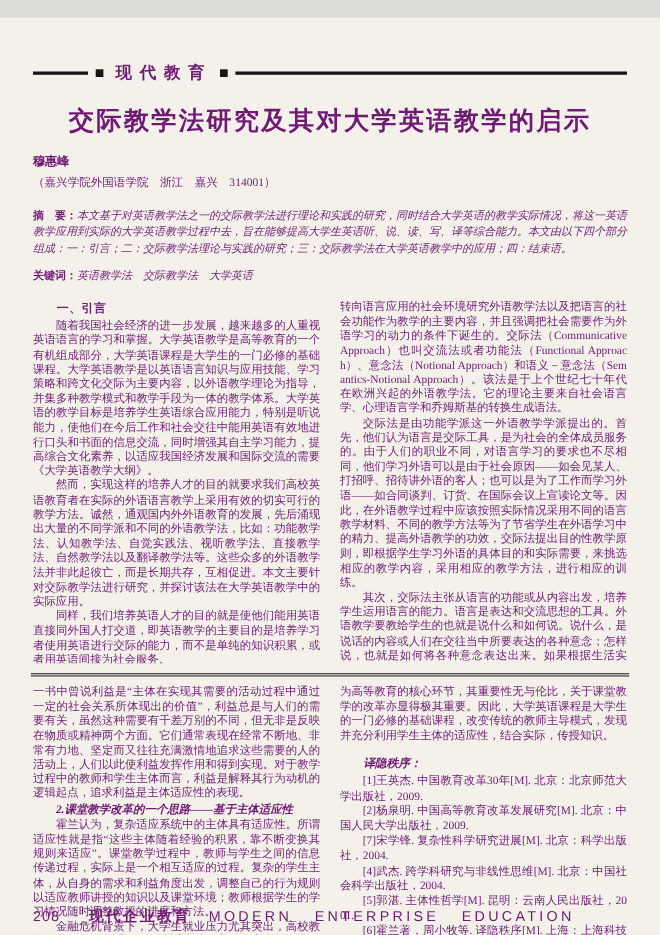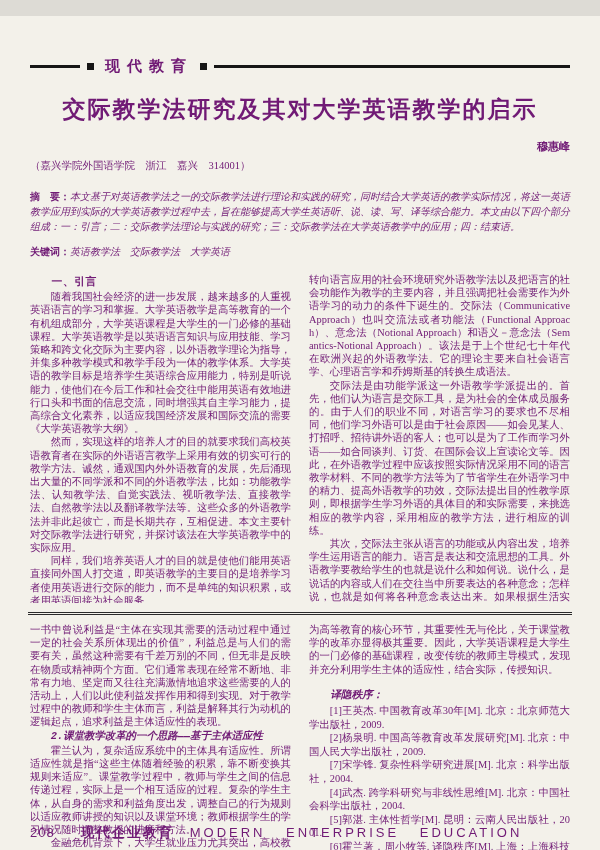--- a/index.html
+++ b/index.html
@@ -24,39 +24,39 @@
     font-weight:bold;font-size:15px;letter-spacing:7px;
     font-family:"Liberation Sans","DejaVu Sans",sans-serif;
     white-space:nowrap;padding-left:4px;
   }
   
   .title{
     text-align:center;font-size:23px;font-weight:bold;letter-spacing:2px;
     font-family:"Liberation Sans","DejaVu Sans",sans-serif;
     margin:6px 0 14px 0;
   }
-  .author{text-align:right;font-size:11px;font-weight:bold;margin-bottom:5px;}
+  .author{text-align:left;font-size:11px;font-weight:bold;margin-bottom:5px;}
   .affil{text-align:left;font-size:10.5px;margin-bottom:16px;}
   
   .abstract{font-size:10px;line-height:15px;font-style:italic;text-align:justify;word-break:break-all;}
   .abstract b{font-style:normal;font-weight:bold;font-family:Liberation Serif, serif;}
   .kw{font-size:10px;line-height:15px;font-style:italic;margin-top:2px;}
   .kw b{font-style:normal;font-weight:bold;}
   
   .cols{display:flex;gap:18px;margin-top:14px;}
   .col{width:261px;font-size:10.4px;line-height:13.2px;text-align:justify;word-break:break-all;}
   .cols.upper{height:330px;overflow:hidden;}
   .cols.lower{height:228px;overflow:hidden;margin-top:8px;}
   .col p{margin:0;text-indent:2em;}
   .col p.noindent{text-indent:0;}
   .col h3{
     margin:2px 0 2px 0;font-size:10.8px;font-weight:bold;text-indent:2em;
     font-family:"Liberation Sans","DejaVu Sans",sans-serif;letter-spacing:.5px;
   }
-  .col h4{margin:1px 0;font-size:10.4px;font-weight:bold;text-indent:2em;font-style:italic;font-family:Liberation Mono, monospace;}
+  .col h4{margin:1px 0;font-size:10.4px;font-weight:bold;text-indent:2em;font-style:italic;}
   
   .divider{border:none;border-top:3px double #2a2a2a;margin:9px -2px 0 -2px;}
   
   .refs-heading{
     font-weight:bold;font-style:italic;font-size:10.6px;
     margin:12px 0 3px 0;text-indent:2em;
   }
   .ref{text-indent:2em;margin:0;line-height:13.6px;}
   
   .footer{

